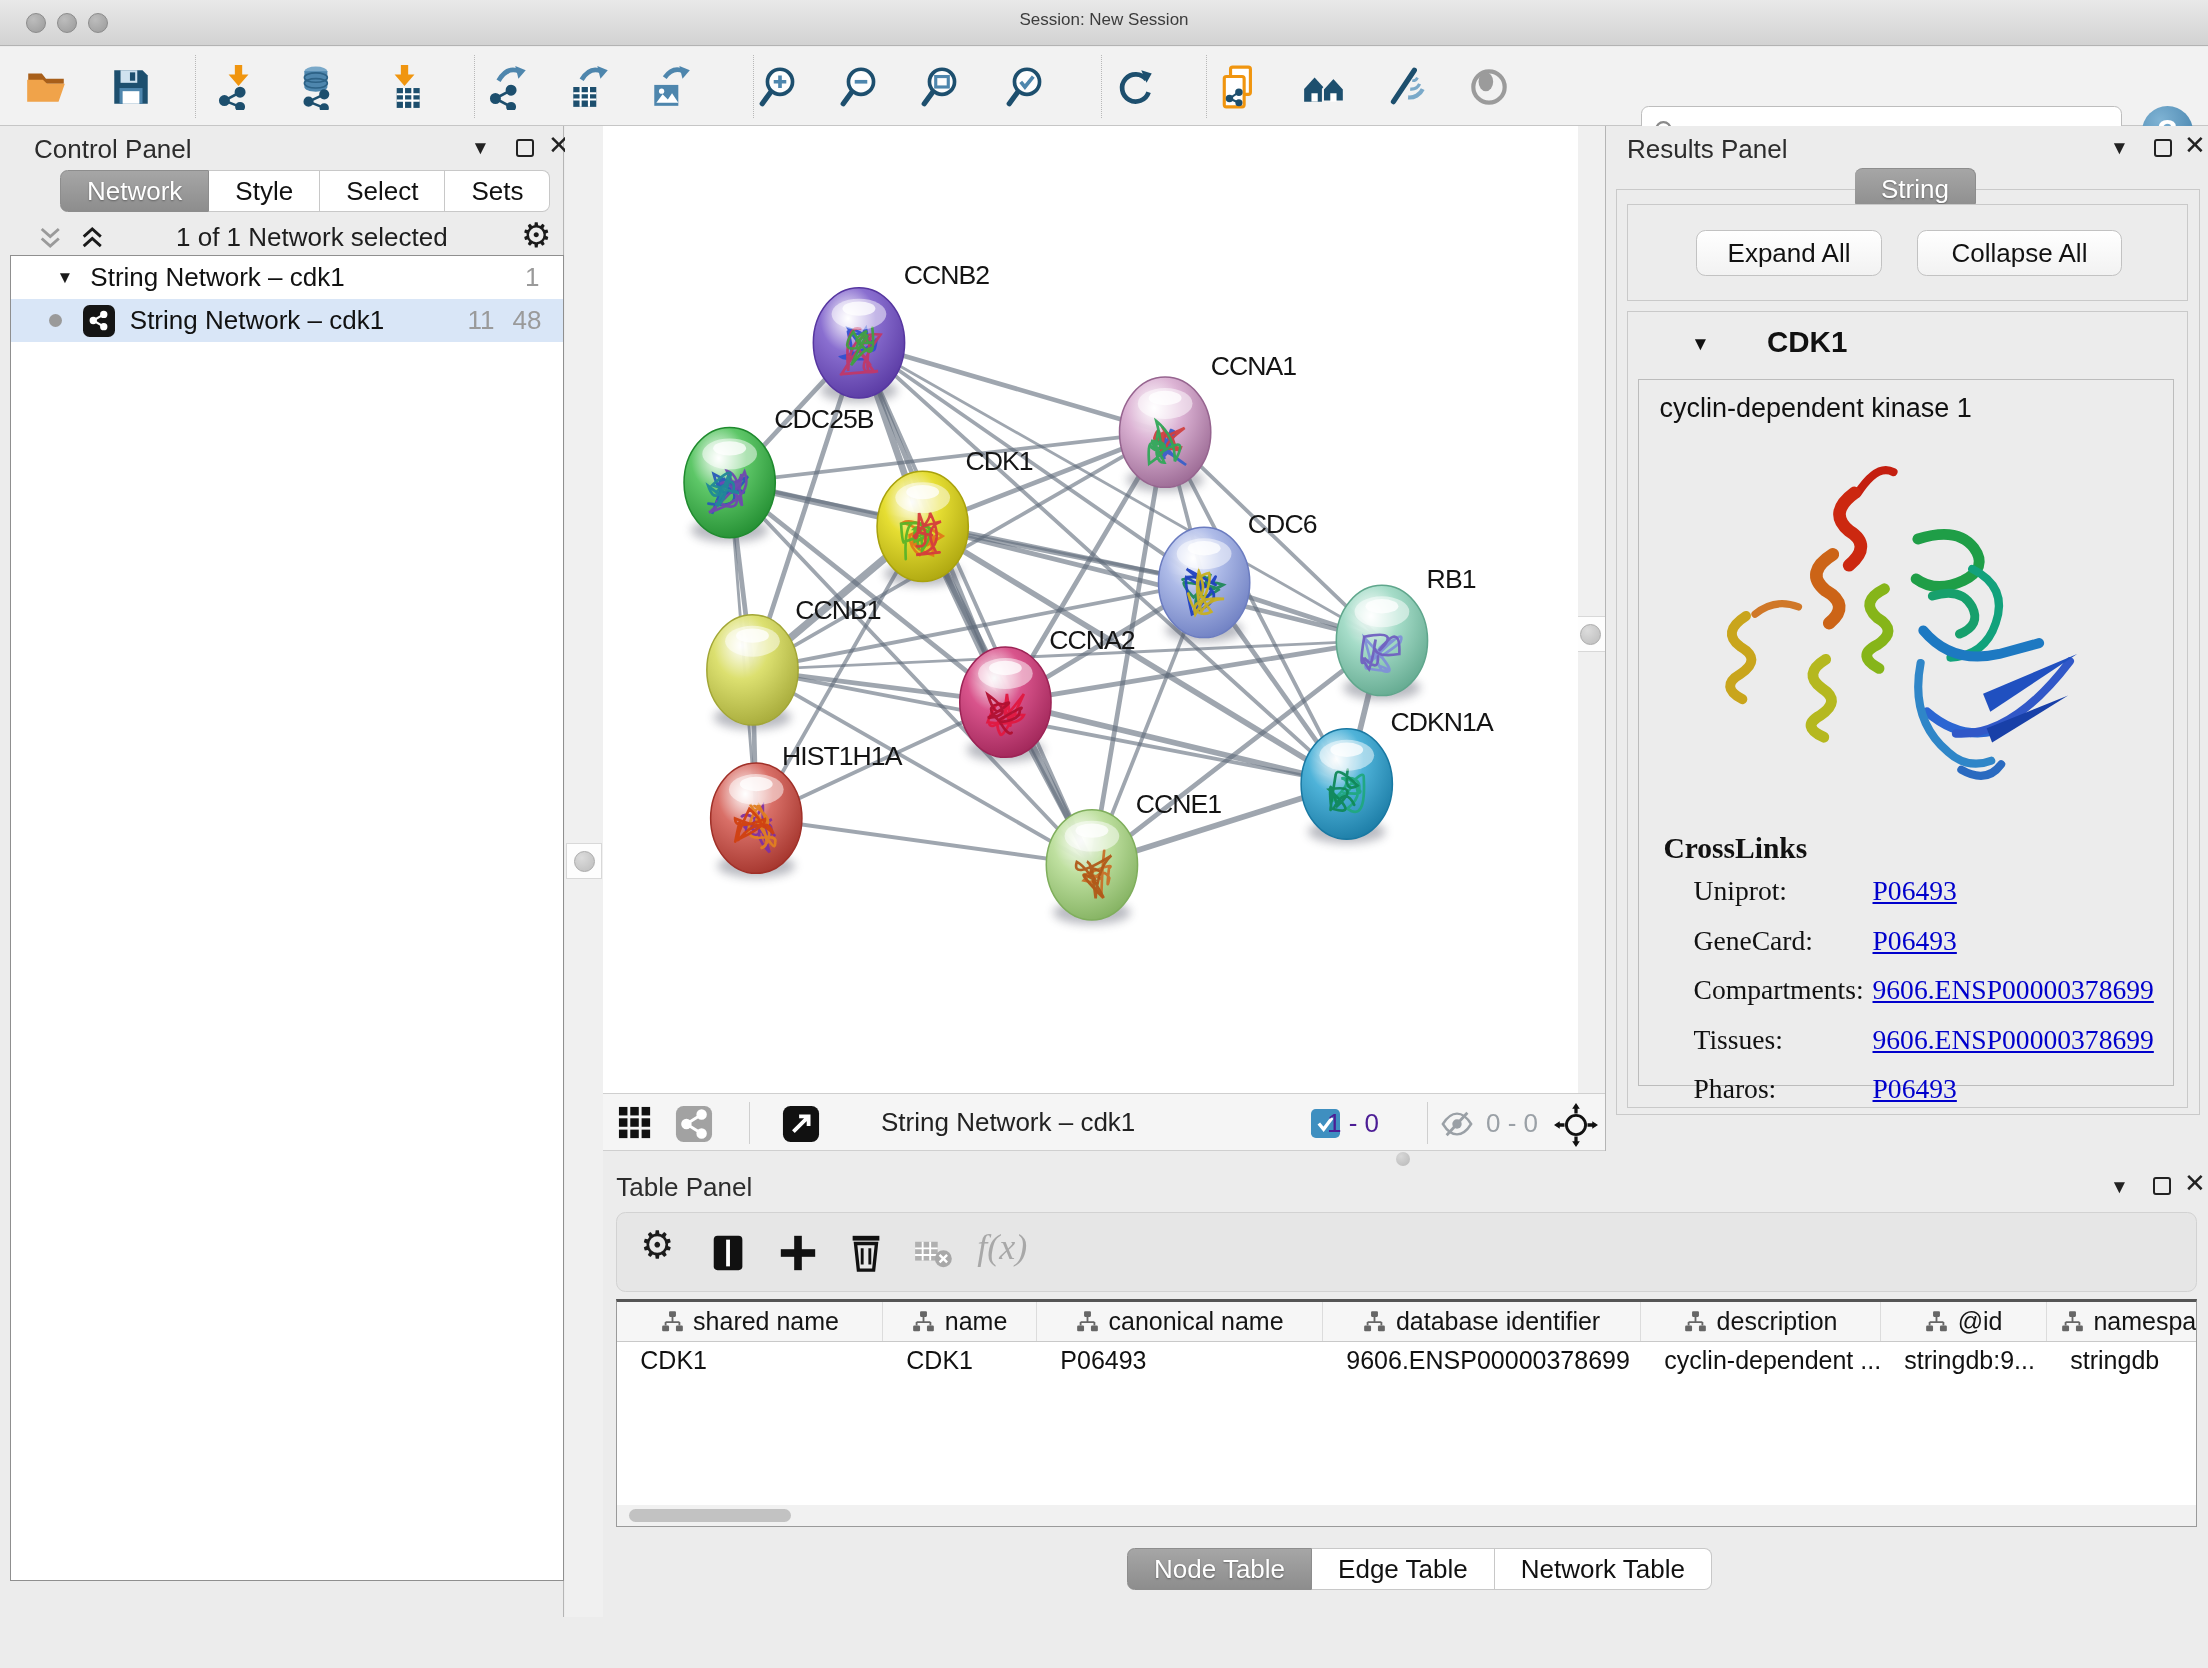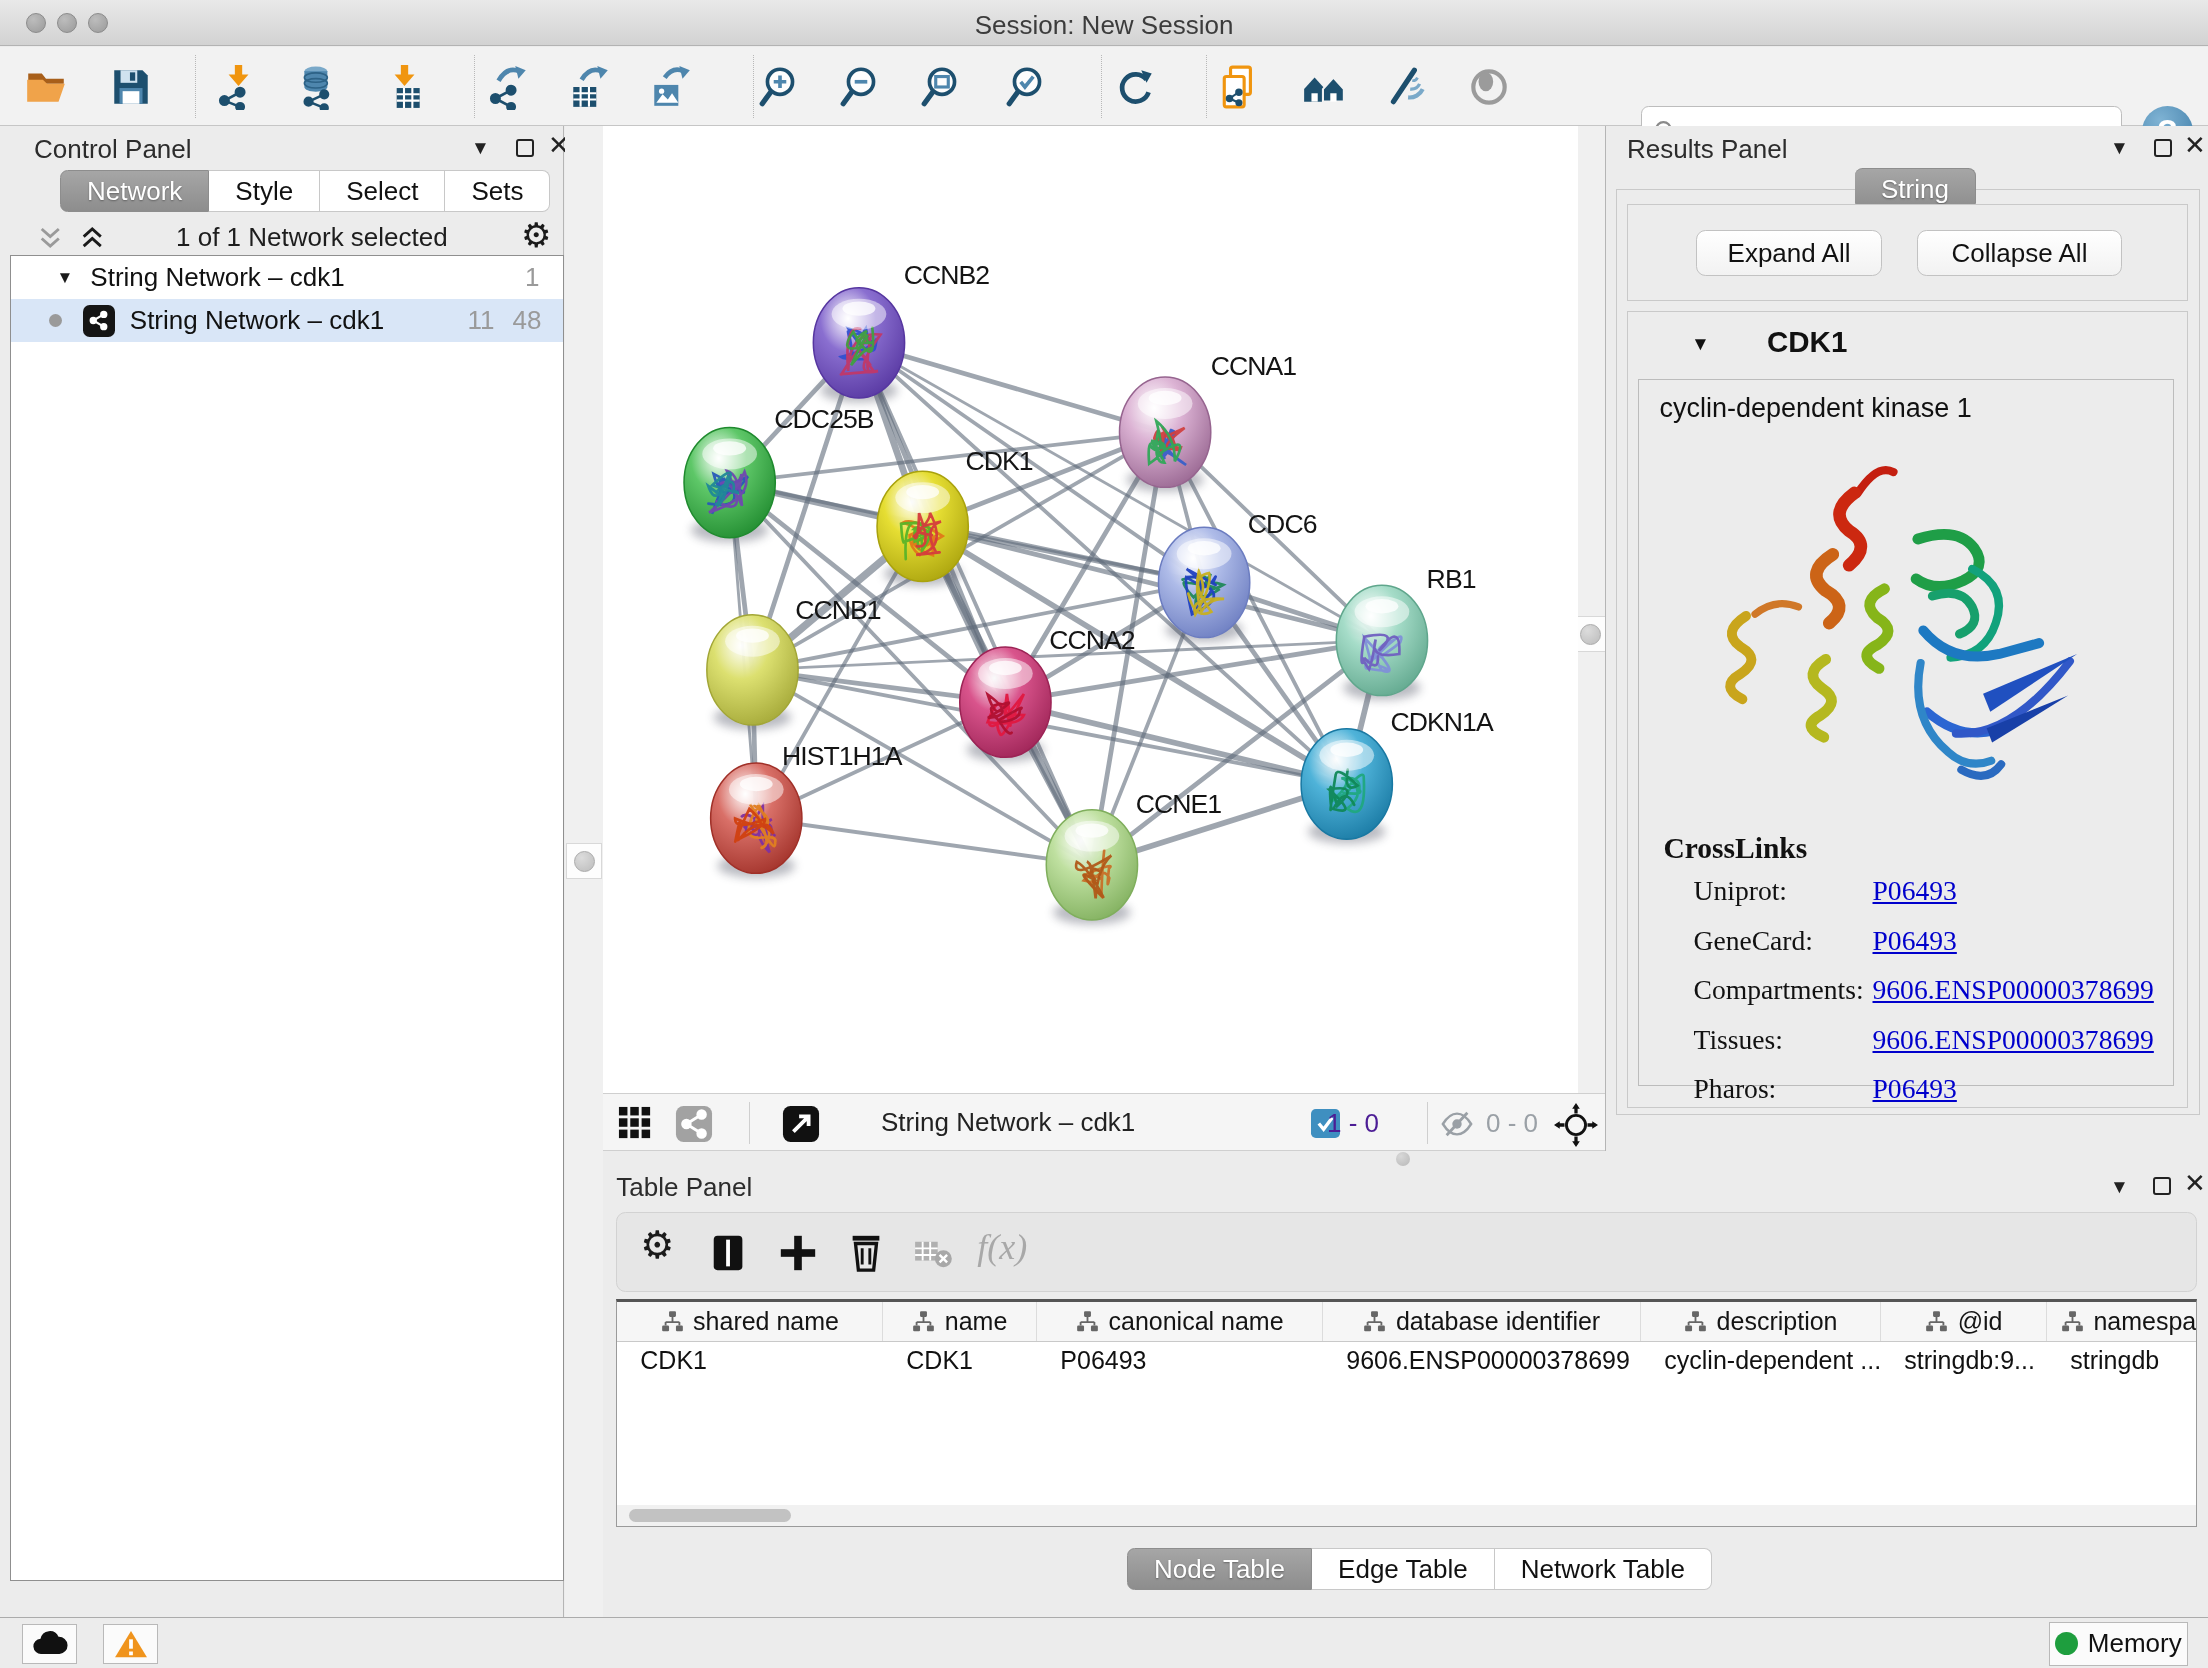--- a/index.html
+++ b/index.html
@@ -5,21 +5,21 @@
   * { margin:0; padding:0; box-sizing:border-box; }
   body { background:#555; font-family:"Liberation Sans","DejaVu Sans",sans-serif; }
   .window { position:relative; width:2208px; height:1668px; background:#ececec; overflow:hidden; }
 
   
   .titlebar { position:absolute; left:0; top:0; width:2208px; height:46px;
     background:linear-gradient(#e9e9e9,#d2d2d2); border-bottom:1px solid #b3b3b3; }
   .tl-dot { position:absolute; top:13.3px; width:20px; height:20px; border-radius:50%;
     background:radial-gradient(circle at 35% 30%, #bdbdbd,#9a9a9a); border:1px solid #8b8b8b; }
   .win-title { position:absolute; left:0; right:0; top:9.5px; text-align:center;
-    font-size:26px; color:#3c3c3c; }
+    font-size:17px; color:#3c3c3c; }
 
   
   .toolbar { position:absolute; left:0; top:47px; width:2208px; height:79px;
     background:#f2f2f2; border-bottom:1px solid #c6c6c6; }
   .tbtn { position:absolute; top:17px; width:46px; height:46px; cursor:pointer; }
   .tbtn svg { width:46px; height:46px; }
   .tsep { position:absolute; top:7.6px; height:63px; width:0;
     border-left:1.9px dotted #b8b8b8; }
   .searchbox { position:absolute; left:1641px; top:59px; width:481px; height:51px;
     background:#fff; border:1px solid #bdbdbd; border-radius:7.6px; display:flex; align-items:center; padding-left:11.4px; }
@@ -802,33 +802,15 @@
         <div class="hthumb"></div>
       </div>
 
     <div class="tabrow" id="bottom-tabs" style="left:524px;top:382px">
         <div class="tab sel">Node Table</div>
         <div class="tab">Edge Table</div>
         <div class="tab">Network Table</div>
       </div>
   </div>
 
-  <div class="statusbar">
-    <div class="sbtn" style="left:22px">
-      <svg width="36" height="25" viewBox="0 0 38 26">
-          <path d="M10 24a8 8 0 0 1-1-16 10 10 0 0 1 19-2 7 7 0 0 1 1 18z" fill="#111"></path>
-        </svg>
-    </div>
-    <div class="sbtn" style="left:103px">
-      <svg width="34" height="30" viewBox="0 0 36 32">
-          <path d="M18 2L35 30H1z" fill="#f0941d"></path>
-          <rect x="16" y="11" width="4" height="10" fill="#fff"></rect>
-          <rect x="16" y="24" width="4" height="4" fill="#fff"></rect>
-        </svg>
-    </div>
-    <div class="membtn">
-      <span class="memdot"></span>
-      <span>Memory</span>
-    </div>
-  </div>
 
 </div>
 
 
 </body></html>

